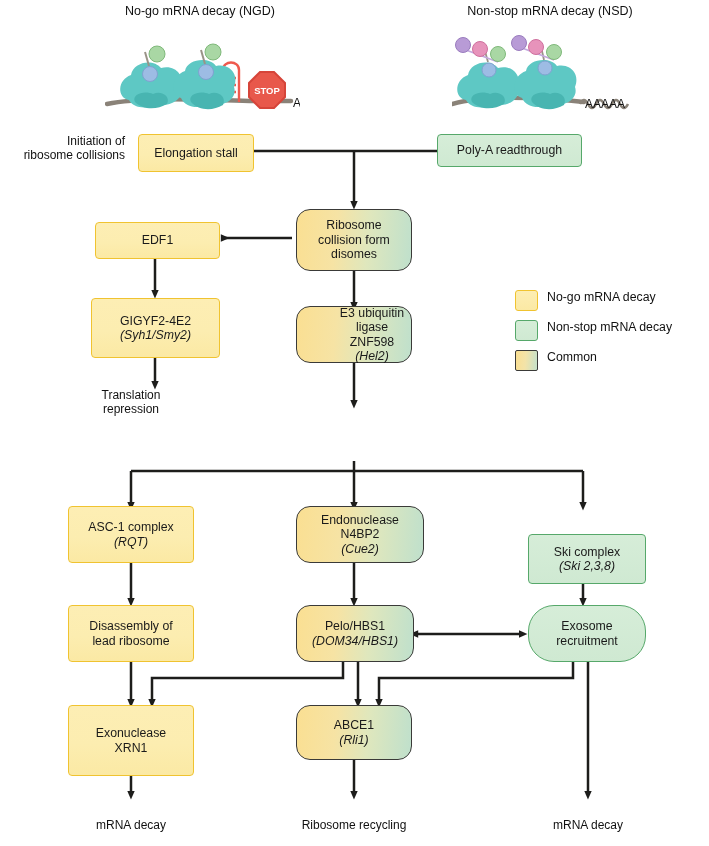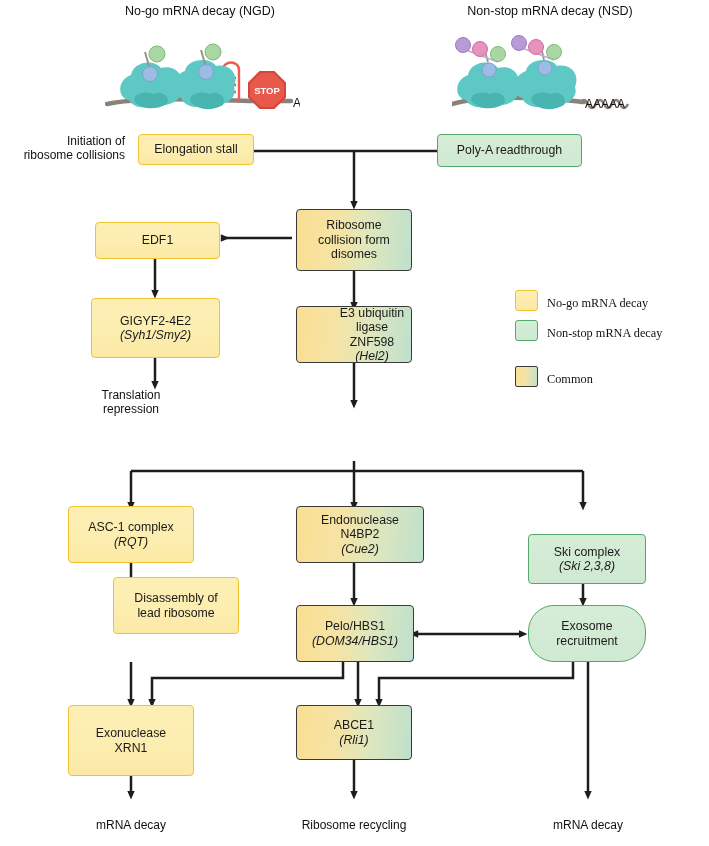--- a/index.html
+++ b/index.html
@@ -34,25 +34,25 @@
     background:linear-gradient(180deg,#fdeeb4 0%,#fcedb0 55%,#fbe9a4 100%);
     border:1.6px solid #f0c330;
   }
   .nsd{
     background:linear-gradient(180deg,#d6edd8 0%,#cfe9d2 100%);
     border:1.6px solid #56a86a;
   }
   .common{
     background:linear-gradient(95deg,#fadf92 0%,#f6e3a4 34%,#dfe7bd 62%,#bfe0cc 100%);
     border:1.6px solid #3a3a38;
-    border-radius:4px;
+    border-radius:14px;
   }
 
   
-  .lgrow{position:absolute;display:flex;align-items:flex-end;gap:9px;font-family:Liberation Serif, serif;}
+  .lgrow{position:absolute;display:flex;align-items:flex-start;gap:9px;}
   .sw{width:23px;height:21px;box-sizing:border-box;border-radius:3px;flex:none;}
   .sw.ngd{background:linear-gradient(180deg,#fdeeb4,#fbe9a4);border:1.6px solid #f0c330;}
   .sw.nsd{background:linear-gradient(180deg,#d6edd8,#cfe9d2);border:1.6px solid #56a86a;}
   .sw.common{background:linear-gradient(95deg,#fadf92,#f3e3a8 45%,#c4e1cb 100%);border:1.6px solid #3a3a38;border-radius:2px;}
   .lgtxt{font-size:12.3px;color:#111;white-space:nowrap;}
 </style>
 </head>
 <body>
 
 <div id="stage">
@@ -172,21 +172,21 @@
     </g>
     <text x="133" y="80" font-family="Liberation Sans, sans-serif" font-size="12" fill="#111">AAAAA</text>
   </svg>
 
   <div class="ttl" style="left:85px;top:4px;width:230px;">No-go mRNA decay (NGD)</div>
   <div class="ttl" style="left:430px;top:4px;width:240px;">Non-stop mRNA decay (NSD)</div>
 
   <div class="plain right" style="left:0px;top:134px;width:125px;">Initiation of
 ribosome collisions</div>
 
-  <div class="box ngd" style="left:138px;top:134px;width:116px;height:31px;">
+  <div class="box ngd" style="left:138px;top:134px;width:116px;height:38px;">
     <span>Elongation stall</span>
   </div>
 
   <div class="box nsd" style="left:437px;top:134px;width:145px;height:33px;">
     <span>Poly-A readthrough</span>
   </div>
 
   <div class="box common" style="left:296px;top:209px;width:116px;height:62px;white-space:pre-line;">
     <span>Ribosome
 collision form
@@ -227,21 +227,21 @@
     </div>
   </div>
 
   <div class="box nsd" style="left:528px;top:506px;width:118px;height:50px;margin-top:28px;">
     <div>
       <span class="ln">Ski complex</span>
       <span class="em">(Ski 2,3,8)</span>
     </div>
   </div>
 
-  <div class="box ngd" style="left:68px;top:577px;width:126px;height:57px;white-space:pre-line;margin-left:45px;">
+  <div class="box ngd" style="left:68px;top:605px;width:126px;height:57px;white-space:pre-line;">
     <span>Disassembly of
 lead ribosome</span>
   </div>
 
   <div class="box common" style="left:296px;top:605px;width:118px;height:57px;">
     <div>
       <span class="ln">Pelo/HBS1</span>
       <span class="em">(DOM34/HBS1)</span>
     </div>
   </div>
@@ -273,18 +273,18 @@
   <div class="plain" style="left:528px;top:818px;width:120px;">mRNA decay</div>
 
   <div class="lgrow" style="left:515px;top:290px;">
     <span class="sw ngd"></span>
     <span class="lgtxt">No-go mRNA decay</span>
   </div>
   <div class="lgrow" style="left:515px;top:320px;">
     <span class="sw nsd"></span>
     <span class="lgtxt">Non-stop mRNA decay</span>
   </div>
-  <div class="lgrow" style="left:515px;top:366px;">
+  <div class="lgrow" style="left:515px;top:350px;">
     <span class="sw common"></span>
     <span class="lgtxt">Common</span>
   </div>
 
 </div>
 
 </body></html>

